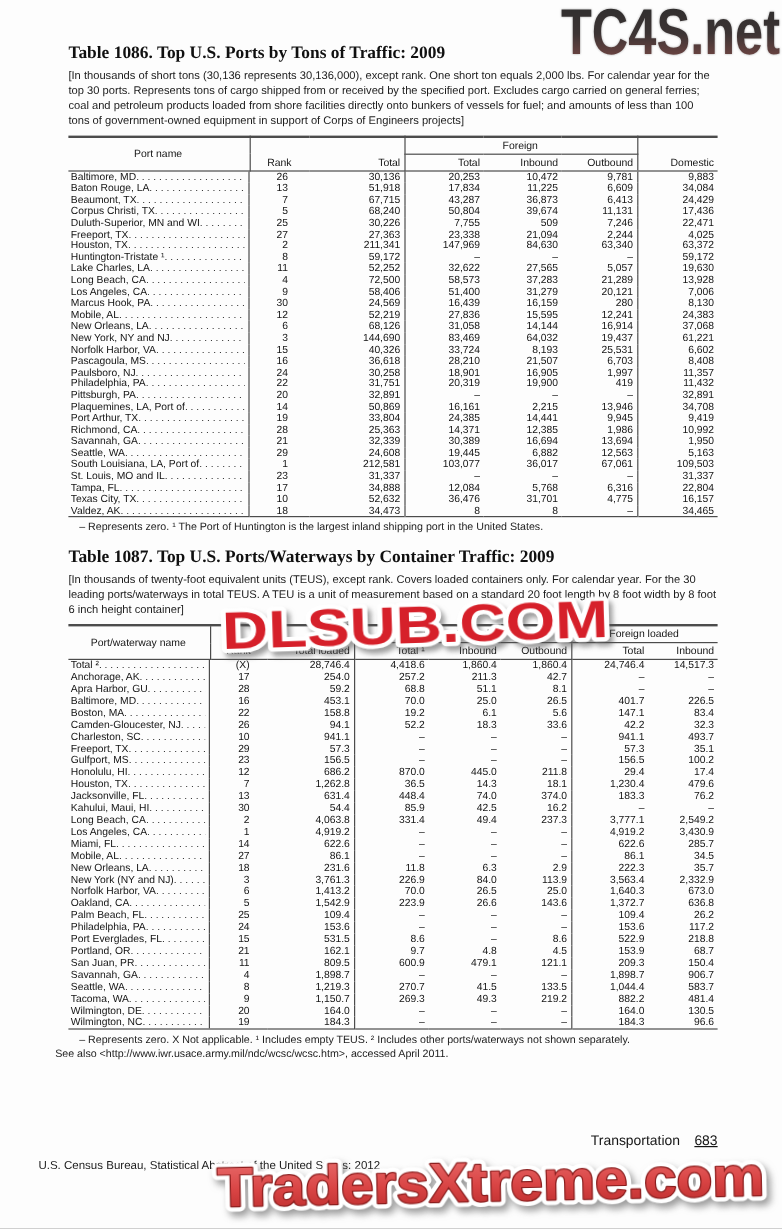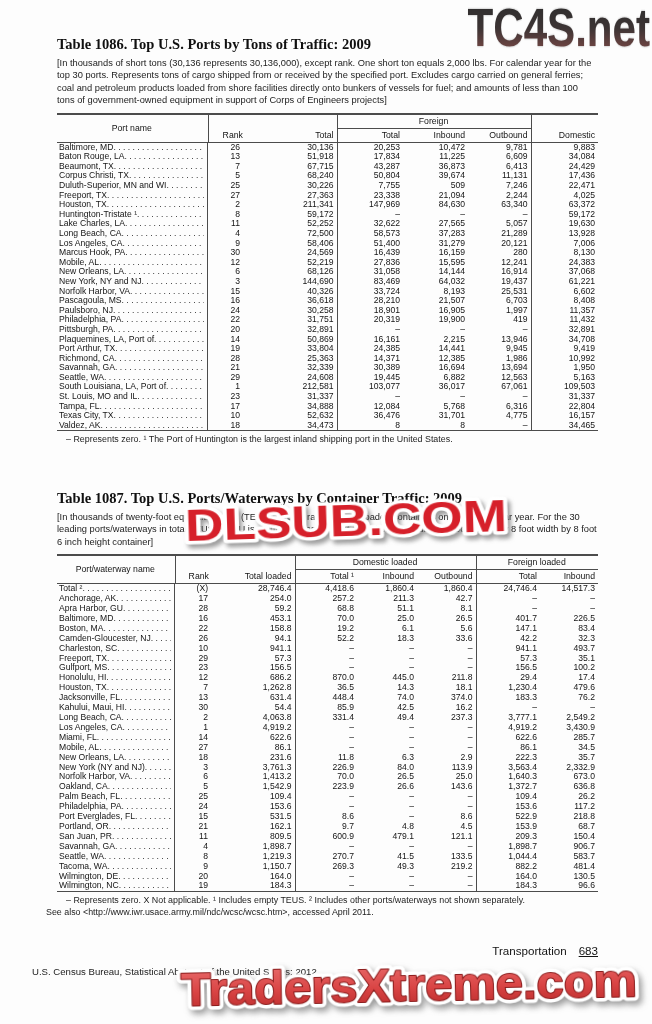--- a/index.html
+++ b/index.html
@@ -1,20 +1,20 @@
 <!DOCTYPE html>
 <html><head>
 <meta charset="utf-8">
 <style>
   html,body{margin:0;padding:0;background:#888;}
   .page{position:relative;width:652px;height:1024px;background:#fdfdfd;overflow:hidden;
         font-family:"Liberation Sans",sans-serif;color:#141414;}
   .sec{position:absolute;left:57px;width:541px;}
   .sec1{top:36px;}
-  .sec2{top:490px;}
+  .sec2{top:456px;}
   .tbl-title{font-family:"Liberation Serif",serif;font-weight:bold;font-size:14.5px;
              line-height:16px;margin:0 0 5px 0;color:#101010;}
   .tbl-note{font-size:9.3px;line-height:12.4px;margin:0 0 6px 0;color:#1c1c1c;}
   
   .dt{border-collapse:collapse;table-layout:fixed;width:541px;font-size:8.6px;color:#141414;
       border-top:2px solid #4c4c4c;border-bottom:1px solid #4c4c4c;}
   .dt thead th{font-weight:normal;font-size:8.7px;vertical-align:bottom;padding:1px 3px 2px 2px;}
   .dt thead th[rowspan], .dt thead tr:nth-child(2) th{border-bottom:1px solid #4c4c4c;}
   .name-h{vertical-align:middle !important;text-align:center;}
   .grp{text-align:center;vertical-align:middle !important;border-bottom:1px solid #4c4c4c;}

